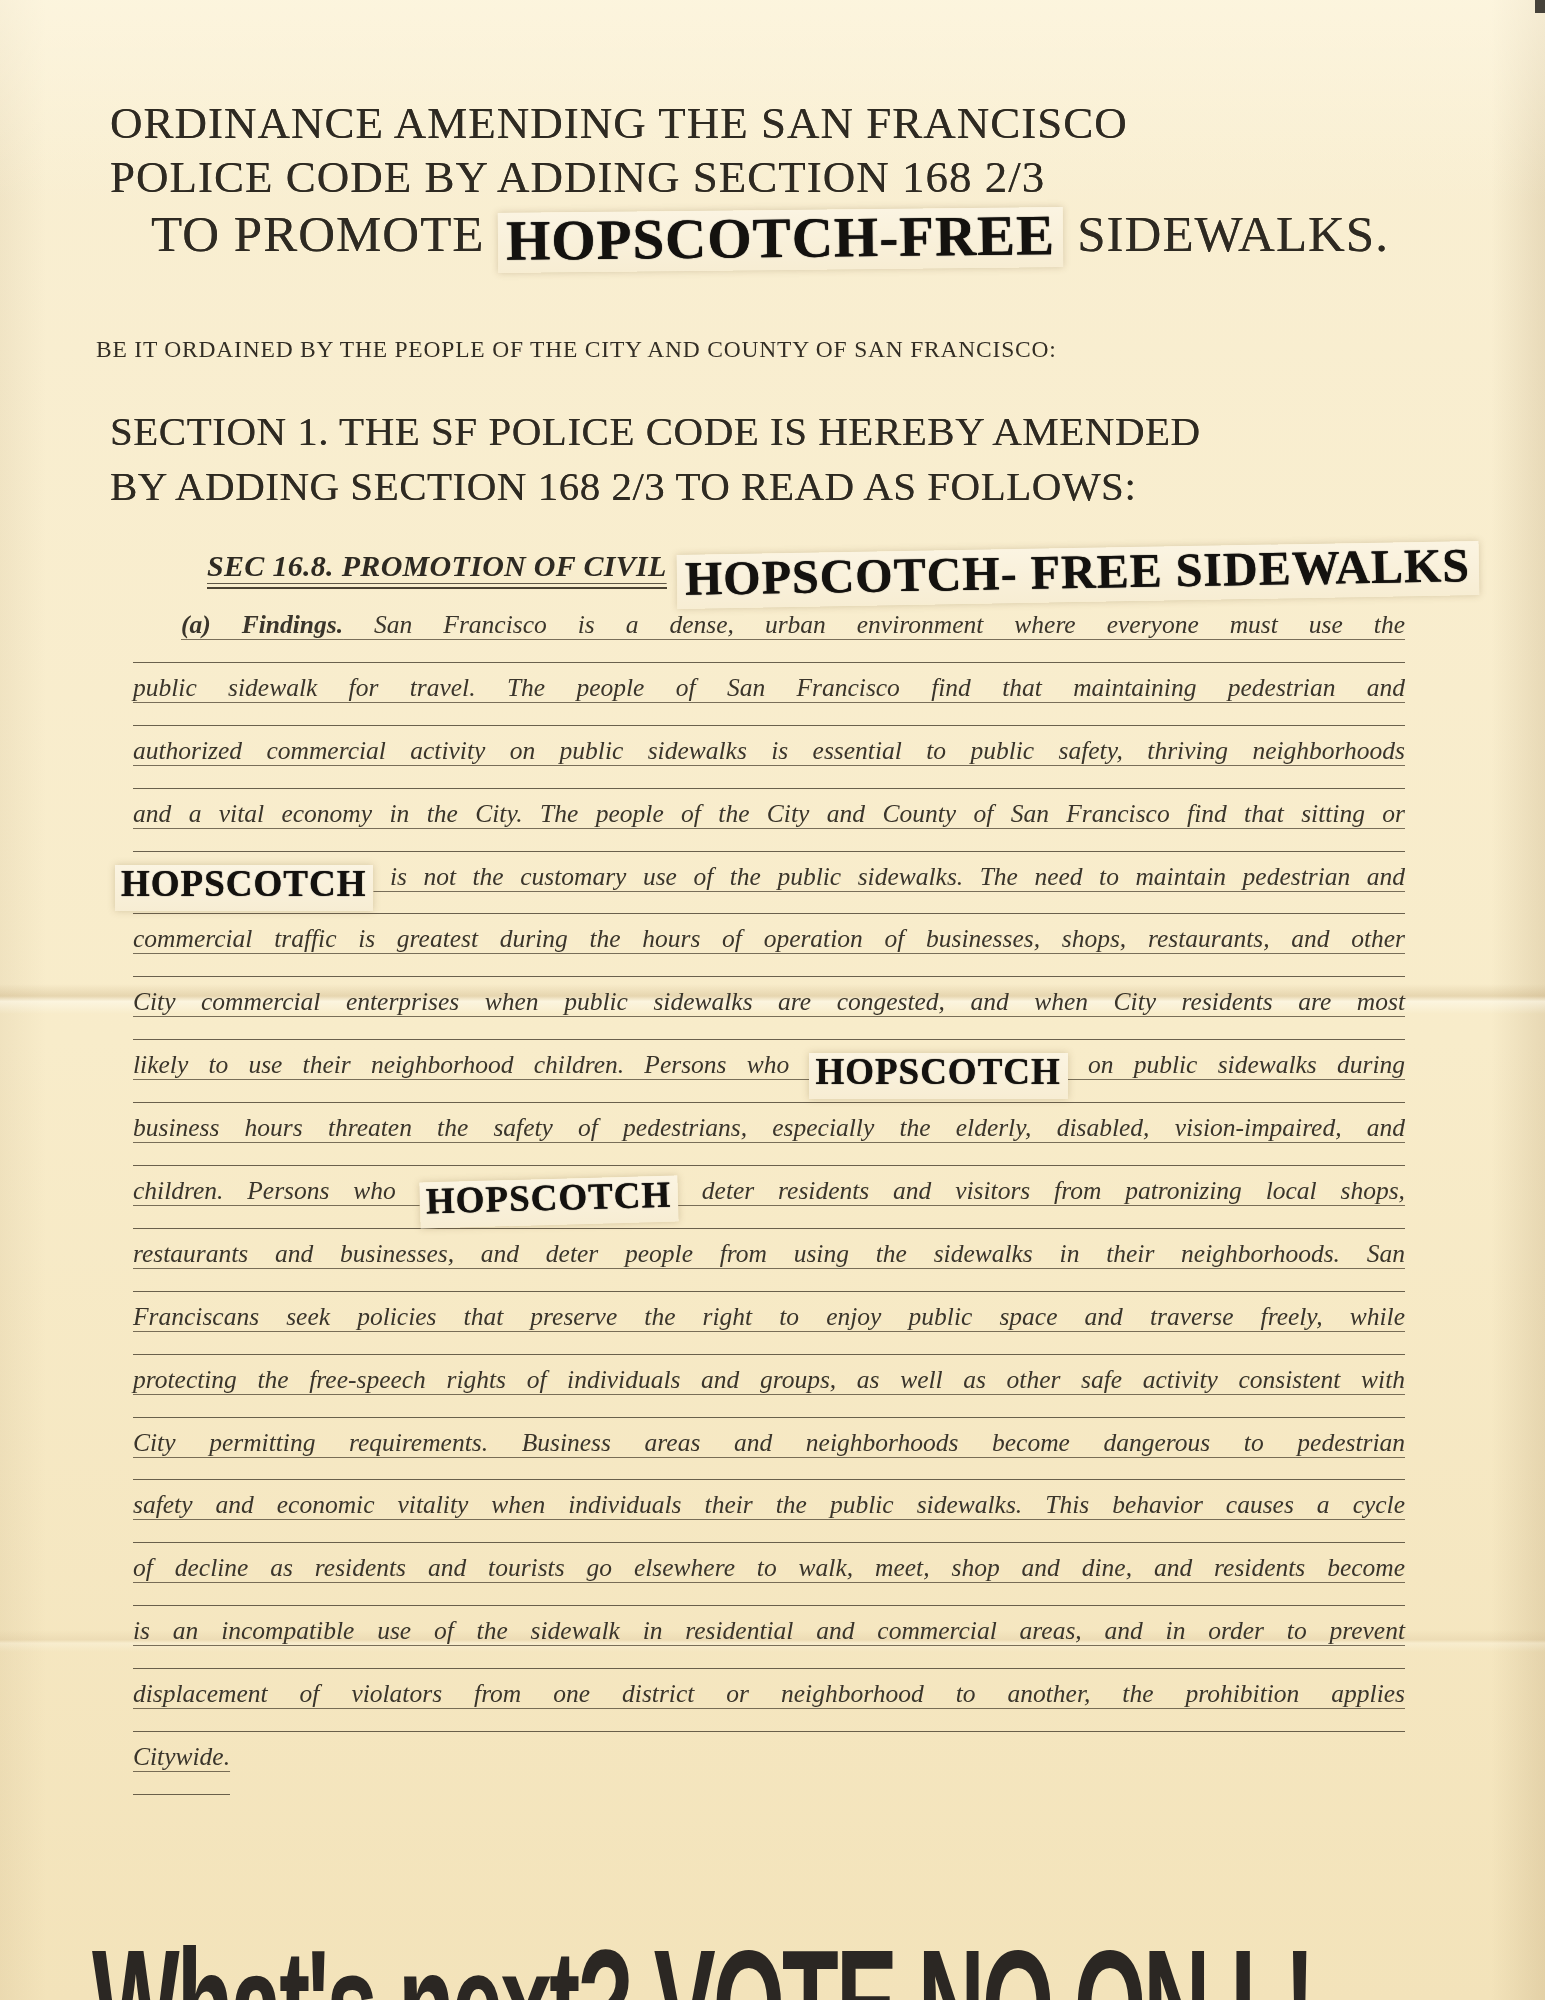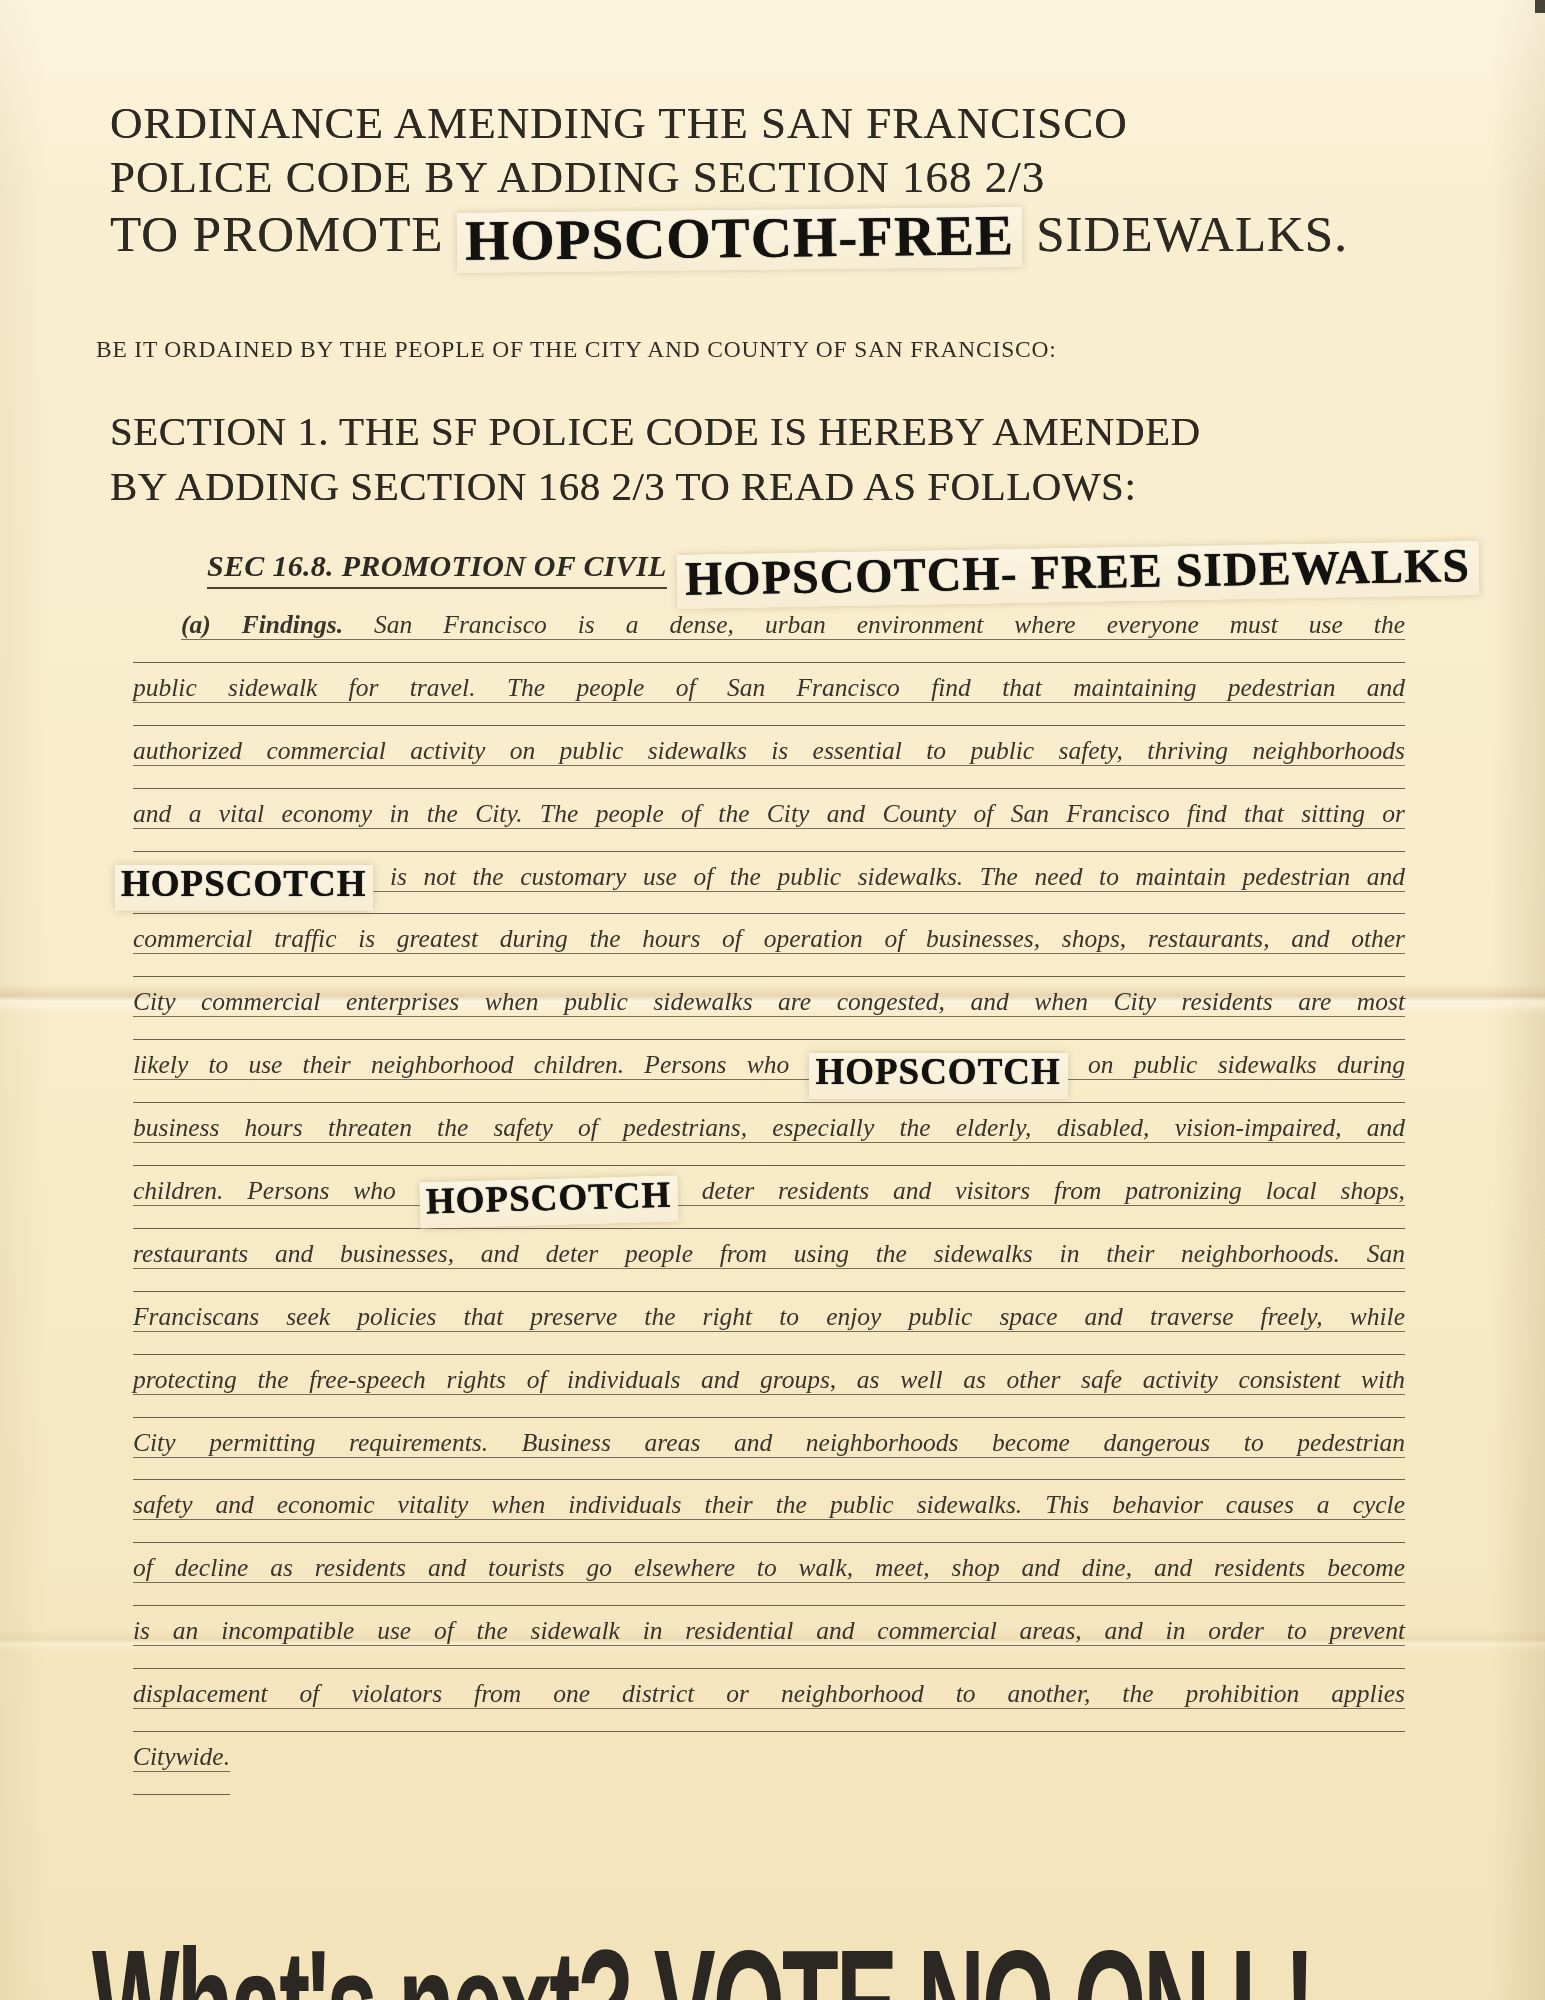--- a/index.html
+++ b/index.html
@@ -20,21 +20,21 @@
   .crease { position:absolute; left:0; width:100%; pointer-events:none; }
   .crease-1 { top:984px; height:30px;
     background:linear-gradient(180deg, rgba(190,160,110,0) 0%, rgba(185,155,105,.28) 40%, rgba(255,252,240,.55) 58%, rgba(190,160,110,0) 100%); }
   .crease-2 { top:1630px; height:22px;
     background:linear-gradient(180deg, rgba(190,160,110,0) 0%, rgba(190,160,115,.15) 45%, rgba(255,252,240,.30) 60%, rgba(190,160,110,0) 100%); }
 
   
   .title { position:absolute; left:110px; top:96px; margin:0; font-weight:400; letter-spacing:1px; }
   .title .tline { display:block; font-size:45px; line-height:54px; white-space:nowrap;
     text-shadow:0 0 .5px rgba(40,35,25,.8); }
-  .title .tline-3 { font-size:51px; line-height:60px; }
+  .title .tline-3 { font-size:51px; line-height:60px;margin-left:41px; }
 
   
   .paste {
     display:inline-block;
     font-family:"Liberation Serif", serif;
     font-weight:700; font-style:normal;
     color:#14120f;
     letter-spacing:1px; line-height:.92;
     background:linear-gradient(180deg,#fbf4e2 0%, #f7edd3 100%);
     box-shadow:0 0 7px rgba(110,85,40,.25);
@@ -50,21 +50,21 @@
     color:#332e25; }
 
   .section1 { position:absolute; left:110px; top:404px; margin:0; font-weight:400; letter-spacing:.5px; }
   .section1 .tline { display:block; font-size:41px; line-height:55px; white-space:nowrap;
     text-shadow:0 0 .5px rgba(40,35,25,.8); }
 
   .secheading { position:absolute; left:207px; top:548px; white-space:nowrap; }
   .secheading .sechead-text {
     font-weight:700; font-style:italic; font-size:30px; letter-spacing:.3px;
     border-bottom:2.5px solid rgba(55,48,36,.9); padding-bottom:5px;
-    text-decoration-thickness:1.4px; text-underline-offset:7px;
+    text-decoration:underline; text-decoration-thickness:1.4px; text-underline-offset:7px;
     text-decoration-color:rgba(55,48,36,.8);
   }
 
   
   .findings { position:absolute; left:133px; top:600px; width:1272px; }
   .fline { position:relative; height:62.9px; }
   .ltxt {
     position:absolute; bottom:0; left:0;
     font-style:italic; font-size:25.5px; line-height:1.25;
     color:#3a352b;

